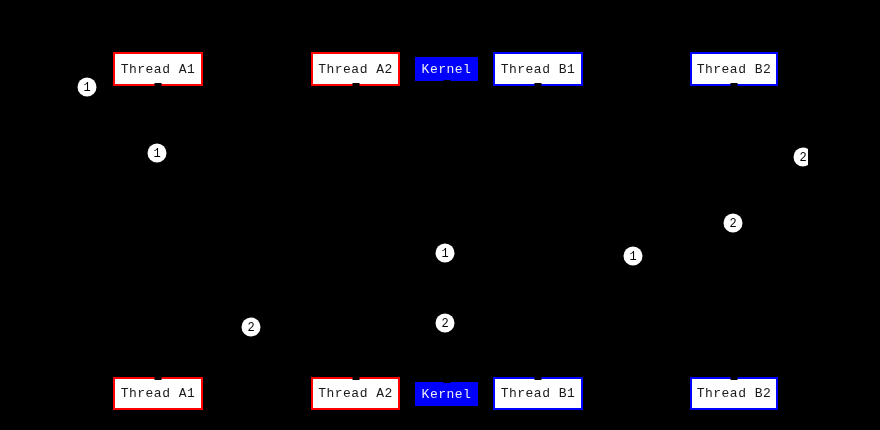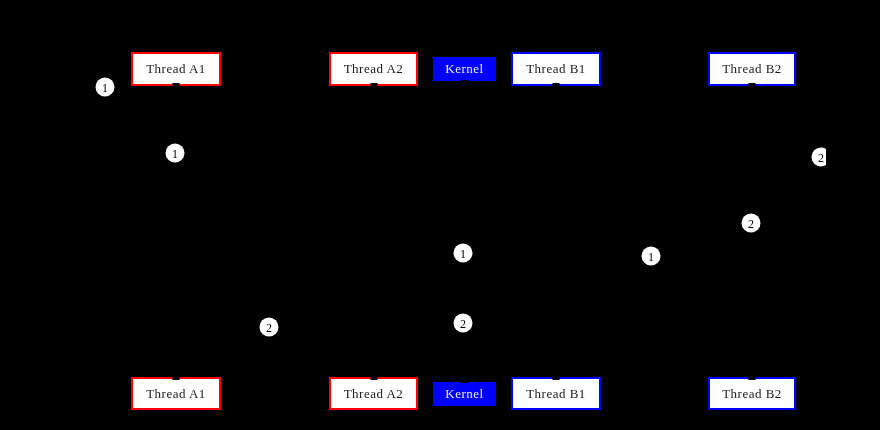--- a/index.html
+++ b/index.html
@@ -6,22 +6,21 @@
     margin: 0;
     padding: 0;
     background: #000;
   }
   .canvas {
     position: relative;
     width: 808px;
     height: 430px;
     background: var(--bg, #000000);
     overflow: hidden;
-    font-family: Liberation Serif, serif;
-    margin-left: 18px;
+    font-family: Liberation Mono, monospace;
   }
   .pbox {
     position: absolute;
     box-sizing: border-box;
     background: var(--box-fill, #FFFFFF);
     color: var(--box-text, #1A1A1A);
     display: flex;
     align-items: center;
     justify-content: center;
     font-size: 13px;

